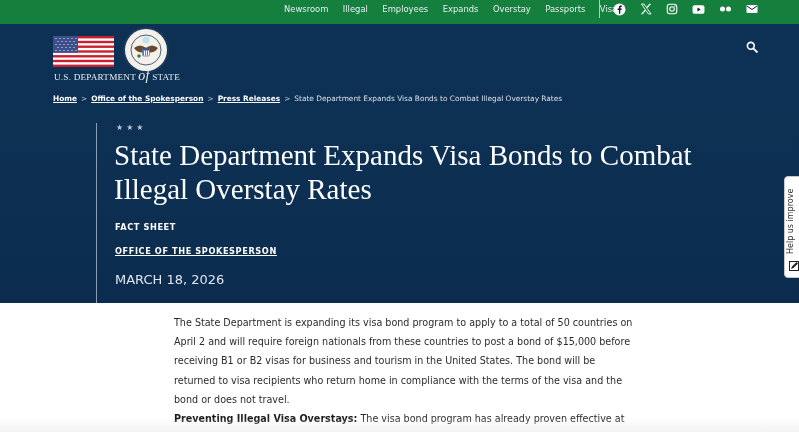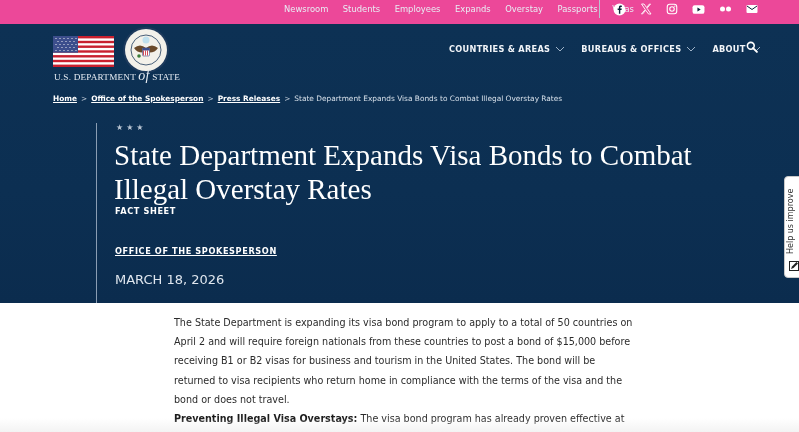--- a/index.html
+++ b/index.html
@@ -1,20 +1,20 @@
 <!DOCTYPE html>
 <html><head>
 <meta charset="utf-8">
 <style>
   * { box-sizing: border-box; margin: 0; padding: 0; }
   html, body { width: 799px; height: 432px; overflow: hidden; background: #ffffff; }
   body { font-family: "Liberation Sans", "DejaVu Sans", sans-serif; position: relative; }
 
   
-  .topbar { position: absolute; left: 0; top: 0; width: 799px; height: 24px; background: #ec4899; }
+  .topbar { position: absolute; left: 0; top: 0; width: 799px; height: 24px; background: #15803d; }
   .util-links { position: absolute; left: 284px; top: 4px; display: flex; gap: 0; }
   .util-links a { font-size: 8.4px; color: #e8eef5; text-decoration: none; margin-right: 14.5px; font-family: "DejaVu Sans", sans-serif; white-space: nowrap; }
   .util-divider { position: absolute; left: 599px; top: 0; width: 1px; height: 18px; background: #b9c4d0; }
   .social { position: absolute; left: 612px; top: 2px; display: flex; align-items: center; }
   .social span { width: 14px; height: 14px; margin-right: 12.5px; display: flex; align-items: center; justify-content: center; cursor: pointer; }
   .social svg { display: block; }
 
   
   .header { position: absolute; left: 0; top: 24px; width: 799px; height: 279px; background: #0d3053; }
   .hero-grad { position: absolute; left: 0; top: 0; width: 100%; height: 100%;
@@ -31,42 +31,42 @@
   .mainnav .chev { margin-left: 5px; display: inline-block; }
   .search-btn { position: absolute; left: 746px; top: 17px; width: 12px; height: 12px; cursor: pointer; }
 
   .breadcrumb { position: absolute; left: 53px; top: 70px; font-size: 7.4px; color: #d7e0ea; white-space: nowrap; font-family: "DejaVu Sans", sans-serif; display: flex; align-items: center; }
   .breadcrumb a { color: #ffffff; font-weight: bold; text-decoration: underline; }
   .breadcrumb .sep { margin: 0 4px; color: #c8d2de; }
 
   .vline { position: absolute; left: 96px; top: 99px; width: 1px; height: 180px; background: #8a9db3; }
   .stars { position: absolute; left: 116px; top: 99px; font-size: 8px; color: #b8c4d2; letter-spacing: 3px; }
   .title { position: absolute; left: 114px; top: 114px; width: 620px; font-family: "Liberation Serif", "DejaVu Serif", serif; font-size: 29px; line-height: 34px; color: #ffffff; font-weight: normal; }
-  .doc-type { position: absolute; left: 115px; top: 182px; font-size: 8.2px; font-weight: bold; letter-spacing: 0.6px; color: #ffffff; font-family: "DejaVu Sans", sans-serif; }
+  .doc-type { position: absolute; left: 115px; top: 198px; font-size: 8.2px; font-weight: bold; letter-spacing: 0.6px; color: #ffffff; font-family: "DejaVu Sans", sans-serif; }
   .office-link { position: absolute; left: 115px; top: 222px; font-size: 8.2px; font-weight: bold; letter-spacing: 0.6px; color: #ffffff; text-decoration: underline; cursor: pointer; font-family: "DejaVu Sans", sans-serif; }
   .date { position: absolute; left: 115px; top: 248px; font-size: 13px; color: #dfe6ee; font-family: "DejaVu Sans", sans-serif; }
 
   
   .feedback { position: absolute; left: 784px; top: 176px; width: 18px; height: 102px; background: #ffffff; border-radius: 4px 0 0 4px; border: 1px solid #c9c9c9; cursor: pointer; }
   .feedback .fb-label { position: absolute; left: 1px; top: 6px; width: 16px; height: 76px; writing-mode: vertical-rl; transform: rotate(180deg); font-size: 8px; color: #333; text-align: center; font-family: "DejaVu Sans", sans-serif; white-space: nowrap; }
   .feedback .fb-icon { position: absolute; left: 4px; top: 84px; width: 10px; height: 10px; }
 
   
   .content { position: absolute; left: 174px; top: 313px; width: 460px; font-family: "DejaVu Sans", sans-serif; font-size: 9.6px; line-height: 19.2px; color: #2b2b2b; }
   .content p { }
   .content strong { color: #1b1b1b; }
   .fade { position: absolute; left: 0; top: 418px; width: 799px; height: 14px; background: linear-gradient(180deg, rgba(255,255,255,0) 0%, rgba(235,235,235,0.6) 100%); pointer-events: none; }
 </style>
 </head>
 <body>
 
 <div class="topbar">
   <nav class="util-links">
     <a href="#">Newsroom</a>
-    <a href="#">Students</a>
+    <a href="#">Illegal</a>
     <a href="#">Employees</a>
     <a href="#">Expands</a>
     <a href="#">Overstay</a>
     <a href="#">Passports</a>
     <a href="#">Visas</a>
   </nav>
   <div class="util-divider"></div>
   <div class="social">
     <span>
       <svg width="13" height="13" viewBox="0 0 24 24">
@@ -165,40 +165,20 @@
       <path d="M21.5 24.5v5M23.5 24.5v5M25.5 24.5v5" stroke="#c8202f" stroke-width=".8"></path>
       <circle cx="17" cy="30" r="1.8" fill="#3a7d3a"></circle>
     </svg>
     <div class="logo-text">
       <span>U.S. DEPARTMENT</span>
       <i>of</i>
       <span>STATE</span>
     </div>
   </a>
 
-  <nav class="mainnav">
-    <div class="nav-item">
-      <span>COUNTRIES &amp; AREAS</span>
-      <svg class="chev" width="10" height="6" viewBox="0 0 10 6">
-          <path d="M1 1l4 4 4-4" fill="none" stroke="#9fb3c8" stroke-width="1"></path>
-        </svg>
-    </div>
-    <div class="nav-item">
-      <span>BUREAUS &amp; OFFICES</span>
-      <svg class="chev" width="10" height="6" viewBox="0 0 10 6">
-          <path d="M1 1l4 4 4-4" fill="none" stroke="#9fb3c8" stroke-width="1"></path>
-        </svg>
-    </div>
-    <div class="nav-item">
-      <span>ABOUT</span>
-      <svg class="chev" width="10" height="6" viewBox="0 0 10 6">
-          <path d="M1 1l4 4 4-4" fill="none" stroke="#9fb3c8" stroke-width="1"></path>
-        </svg>
-    </div>
-  </nav>
   <svg class="search-btn" viewBox="0 0 12 12">
     <circle cx="4.8" cy="4.8" r="3.4" fill="none" stroke="#ffffff" stroke-width="1.6"></circle>
     <path d="M7.3 7.3l3.6 3.6" stroke="#ffffff" stroke-width="1.9" stroke-linecap="round"></path>
   </svg>
 
   <div class="breadcrumb">
     <a href="#">Home</a>
     <span class="sep">&gt;</span>
     <a href="#">Office of the Spokesperson</a>
     <span class="sep">&gt;</span>

